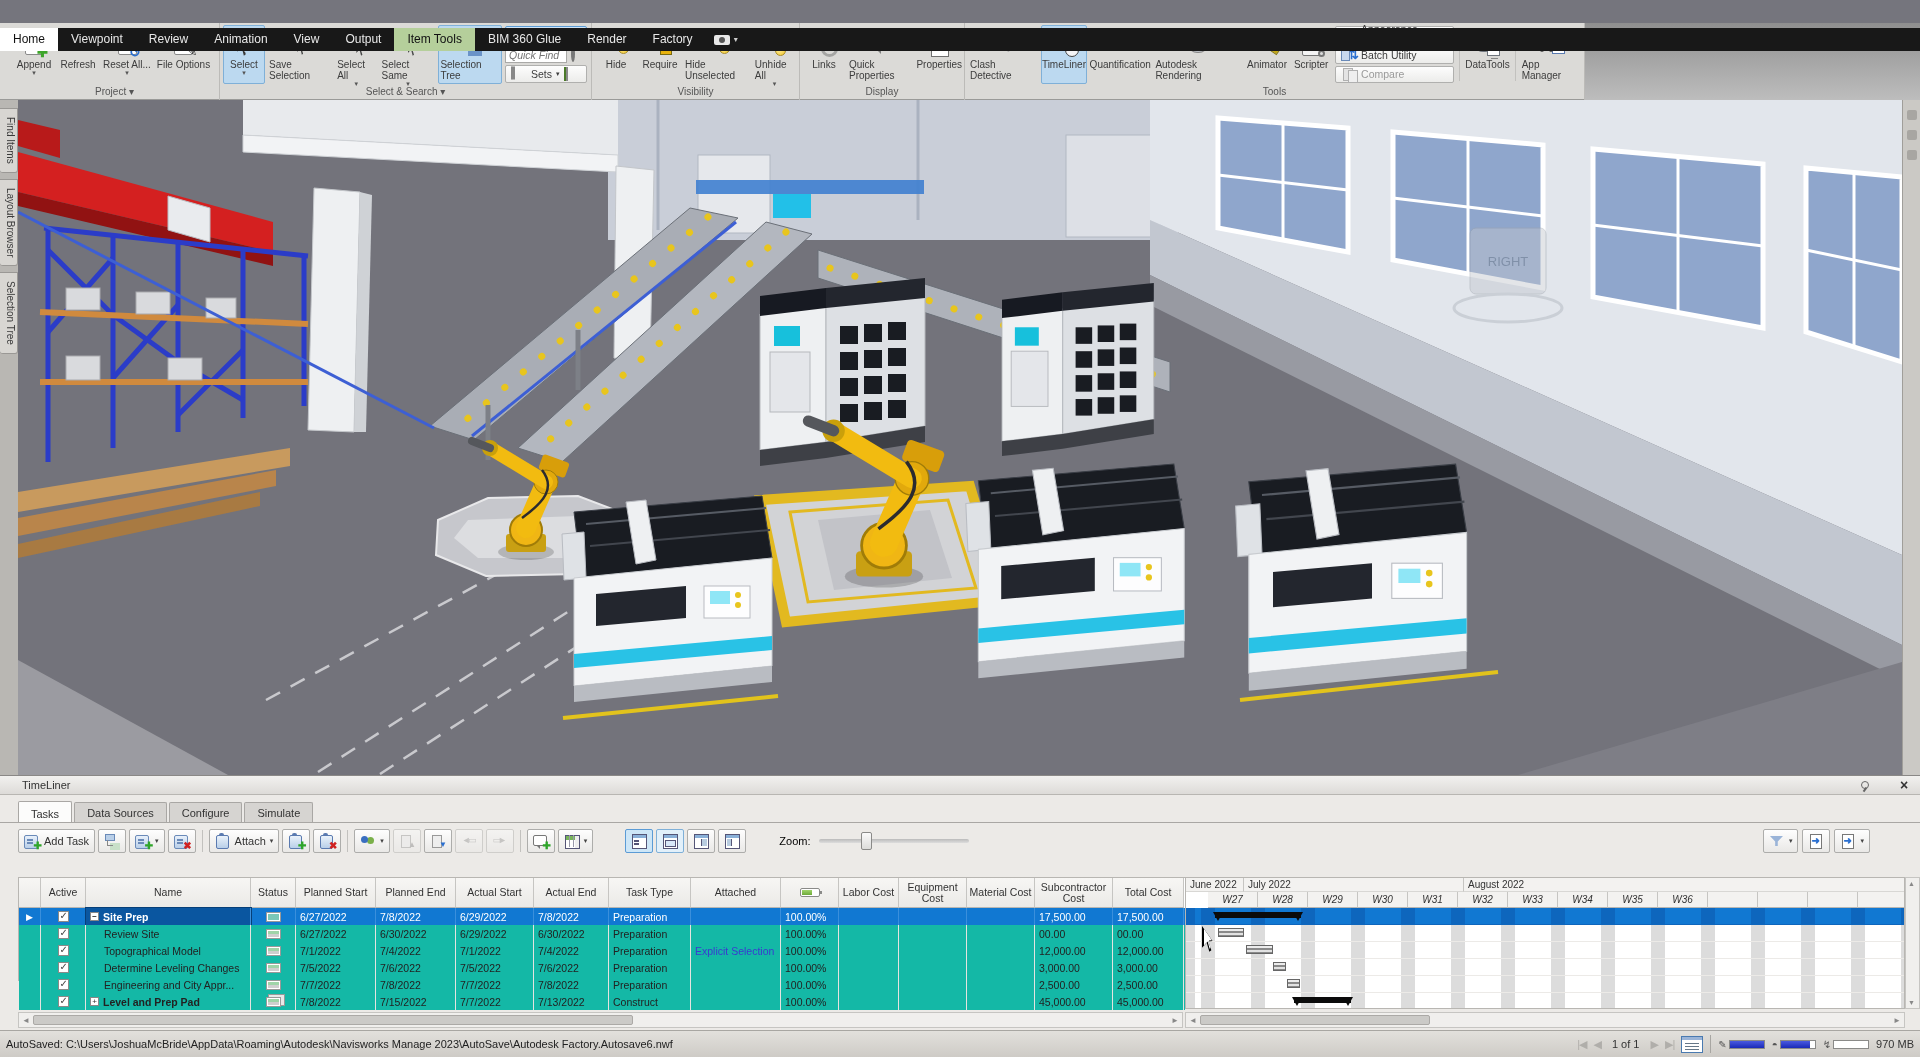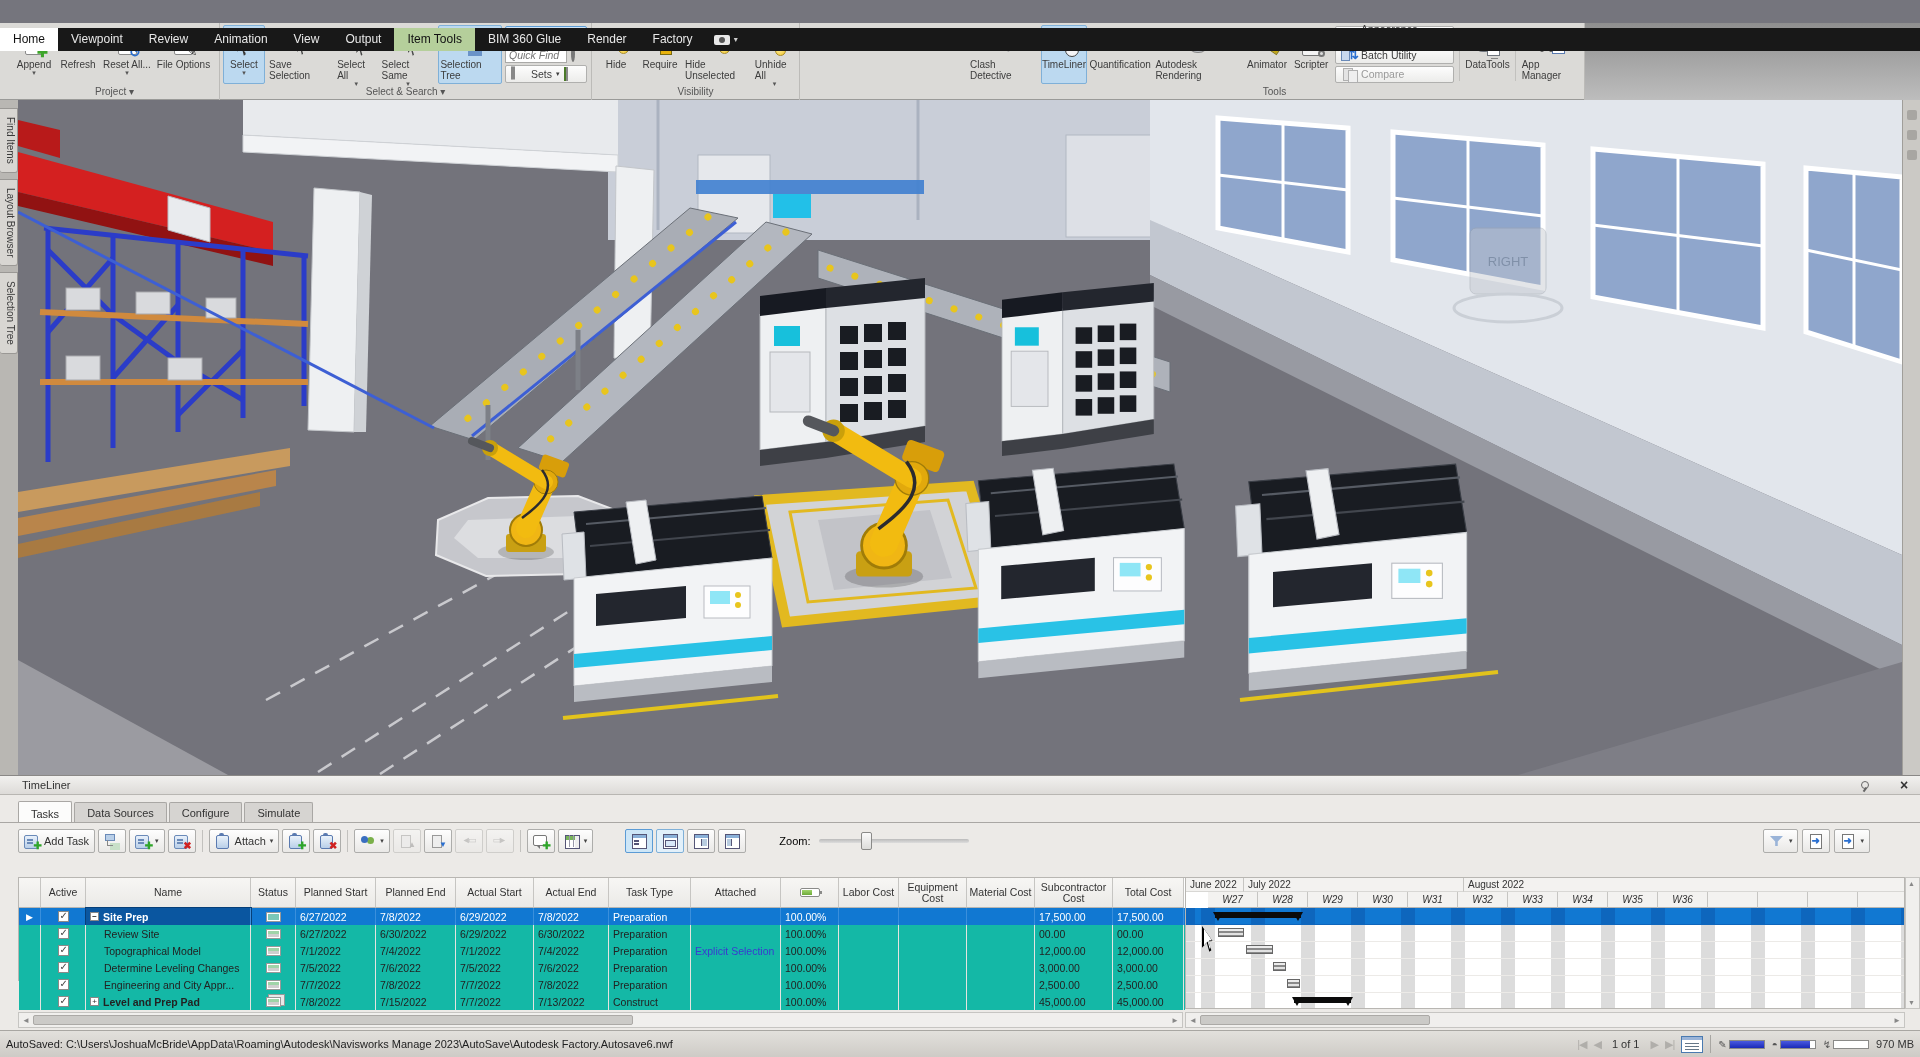--- a/index.html
+++ b/index.html
@@ -363,20 +363,43 @@
           <div class="rbtn">
             <span class="ic ic-shapes">
               <i></i>
             </span>
             <span class="lbl">Unhide All</span>
             <span class="dd">▾</span>
           </div>
         </div>
         <div class="rglabel">Visibility</div>
       </div>
+      <div class="rgroup" style="left: 800px; width: 165px;">
+        <div class="rbtns">
+          <div class="rbtn">
+            <span class="ic ic-link ">
+              <i></i>
+            </span>
+            <span class="lbl">Links</span>
+          </div>
+          <div class="rbtn">
+            <span class="ic ic-speech ">
+              <i></i>
+            </span>
+            <span class="lbl">Quick Properties</span>
+          </div>
+          <div class="rbtn">
+            <span class="ic ic-props ">
+              <i></i>
+            </span>
+            <span class="lbl">Properties</span>
+          </div>
+        </div>
+        <div class="rglabel">Display</div>
+      </div>
       <div class="rgroup" style="left: 965px; width: 620px;">
         <div class="rbtns">
           <div class="rbtn">
             <span class="ic ic-clash ">
               <i></i>
             </span>
             <span class="lbl">Clash Detective</span>
           </div>
           <div class="rbtn sel">
             <span class="ic ic-timeliner ">

